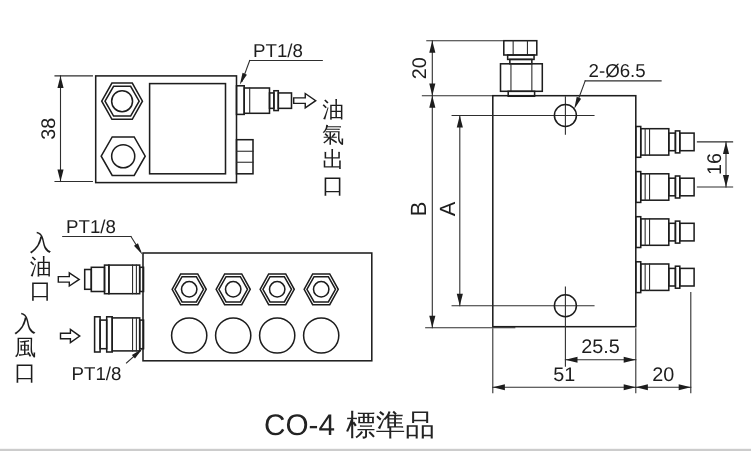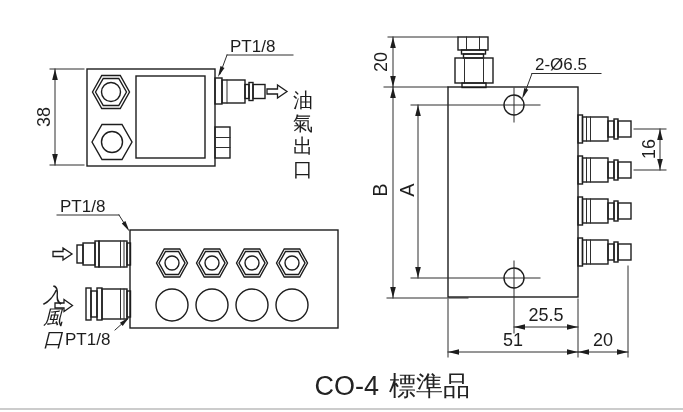--- a/index.html
+++ b/index.html
@@ -13,21 +13,21 @@
   .arr{fill:#1d1d1d;stroke:none;}
   .whitearrow{fill:#ffffff;stroke:#1d1d1d;stroke-width:1.3;stroke-linejoin:miter;}
   .dimnum{font-size:18px;}
   .dimletter{font-size:20px;}
   .calloutTxt{font-size:17px;}
   .vlabel{
     position:absolute;font-size:20px;line-height:22px;width:24px;
     word-break:break-all;text-align:center;color:#1d1d1d;
   }
   #title{
-    position:absolute;left:240px;top:368px;width:230px;text-align:right;
+    position:absolute;left:240px;top:368px;width:230px;text-align:left;
     font-size:27px;color:#232323;white-space:nowrap;
   }
   #title .variant{margin-left:10px;}
   #scan-edge{position:absolute;left:0;top:408px;width:683px;height:2px;background:#cccccc;}
 </style>
 </head>
 <body>
 
 <div id="canvas">
 
@@ -272,22 +272,23 @@
       <polygon class="arr" points="578,352 589,349.3 589,354.7"></polygon>
       <polygon class="arr" points="628,352 617,349.3 617,354.7"></polygon>
       <text class="dimnum" text-anchor="middle" x="603" y="346">20</text>
     </g>
   </g>
 </svg>
 
 
 <div class="vlabel" style="left:291px;top:65px;line-height:23px;margin-top:24px;">油氣出口</div>
 
-
-<div class="vlabel" style="left:41px;top:284px;font-style:italic;">入風口</div>
+<div class="vlabel" style="left:25px;top:210px;">入油口</div>
+
+<div class="vlabel" style="left:11px;top:284px;">入風口</div>
 
 
 <div id="title">
   <span>CO-4</span><span class="variant">標準品</span>
 </div>
 
 <div id="scan-edge"></div>
 
 </div>
 

